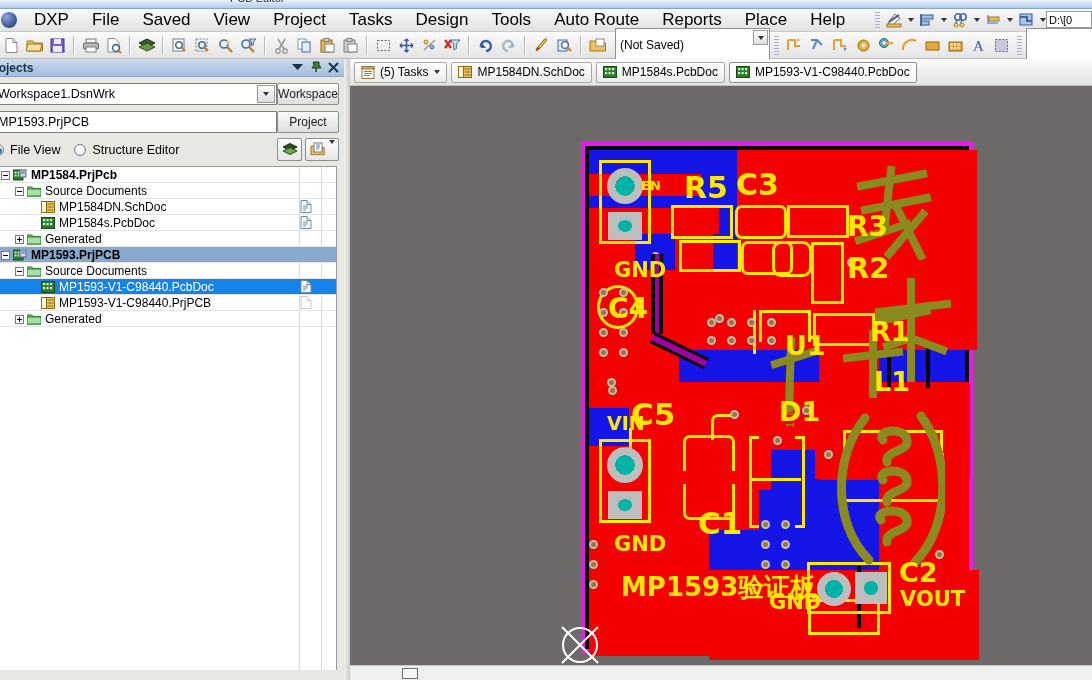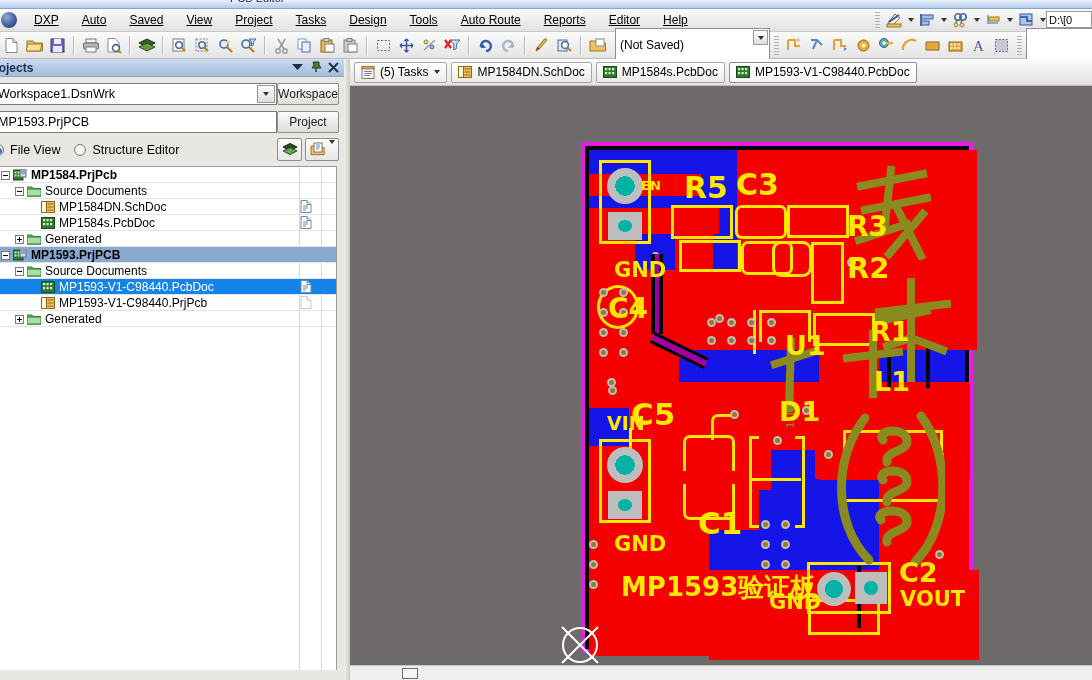--- a/index.html
+++ b/index.html
@@ -33,21 +33,21 @@
     display: flex; align-items: center;
   }
   .menu-dxp-icon {
     width: 16px; height: 16px; margin-left: 1px; margin-right: 1px;
     border-radius: 50%;
     background: radial-gradient(circle at 35% 32%, #8ca8d8 0%, #33508f 70%, #1b2d58 100%);
     flex: none;
   }
   .menu-item {
     padding: 3px 7px 4px 16px; color: #000; white-space: nowrap;
-    font-size: 12px; cursor: default; text-decoration: underline;
+    font-size: 17px; cursor: default;
   }
   .menu-sep-grip {
     width: 5px; height: 17px; margin: 0 3px; flex: none;
     background-image: repeating-linear-gradient(to bottom, #a8b4c4 0, #a8b4c4 1px, transparent 1px, transparent 3px);
   }
   .mb-tool {
     width: 22px; height: 20px; flex: none; position: relative;
     display: flex; align-items: center; justify-content: center;
   }
   .mb-arrow {
@@ -239,30 +239,30 @@
 <div id="app">
 
   <div class="titlebar">
     <span class="titlebar-text">PCB Editor</span>
   </div>
 
   <div class="menubar">
     <div class="menu-dxp-icon"></div>
     <div id="menu-items" style="display:flex;align-items:center;">
         <div class="menu-item">DXP</div>
-        <div class="menu-item">Auto</div>
+        <div class="menu-item">File</div>
         <div class="menu-item">Saved</div>
         <div class="menu-item">View</div>
         <div class="menu-item">Project</div>
         <div class="menu-item">Tasks</div>
         <div class="menu-item">Design</div>
         <div class="menu-item">Tools</div>
         <div class="menu-item">Auto Route</div>
         <div class="menu-item">Reports</div>
-        <div class="menu-item">Editor</div>
+        <div class="menu-item">Place</div>
         <div class="menu-item">Help</div>
       </div>
 
     <div style="flex:1"></div>
 
     <div class="menu-sep-grip"></div>
     <div class="mb-tool">
       <svg width="17" height="16" viewBox="0 0 17 16">
           <polygon points="2,11 9,2 14,6 6,14" fill="#f5f3e0" stroke="#6a6a6a"></polygon>
           <path d="M3,10 L13,3" stroke="#3a5a9a" stroke-width="2"></path>
@@ -746,21 +746,21 @@
               </svg></span>
           </div>
           <div class="tnode" style="padding-left: 36px;">
             <div class="rowline"></div>
             <span style="width: 12px; flex: 0 0 auto;"></span>
             <span class="ticon"><svg width="14" height="12" viewBox="0 0 14 12">
                 <rect x="0.5" y="0.5" width="13" height="11" fill="#f0c060" stroke="#8a6a10"></rect>
                 <rect x="0.5" y="0.5" width="5" height="11" fill="#fff6dc" stroke="#8a6a10"></rect>
                 <path d="M6.5,3 h6 M6.5,6 h6 M6.5,9 h6" stroke="#8a6a10"></path>
               </svg></span>
-            <span class="tlabel">MP1593-V1-C98440.PrjPcb</span>
+            <span class="tlabel">MP1593-V1-C98440.PrjPCB</span>
             <span class="docmark"><svg width="12" height="13" viewBox="0 0 12 13">
                 <path d="M1,0.5 h6 l4,4 v8 h-10z" fill="#fcfcfc" stroke="#cccccc"></path>
                 <path d="M7,0.5 v4 h4" fill="none" stroke="#cccccc"></path>
               </svg></span>
           </div>
           <div class="tnode" style="padding-left: 22px;">
             <div class="rowline"></div>
             <span class="expander plus"></span>
             <span class="ticon"><svg width="14" height="12" viewBox="0 0 14 12">
                 <path d="M0,2 h5 l1.2,1.6 h7.8 v7.4 h-14z" fill="#7ac47a" stroke="#2f7a2f"></path>

